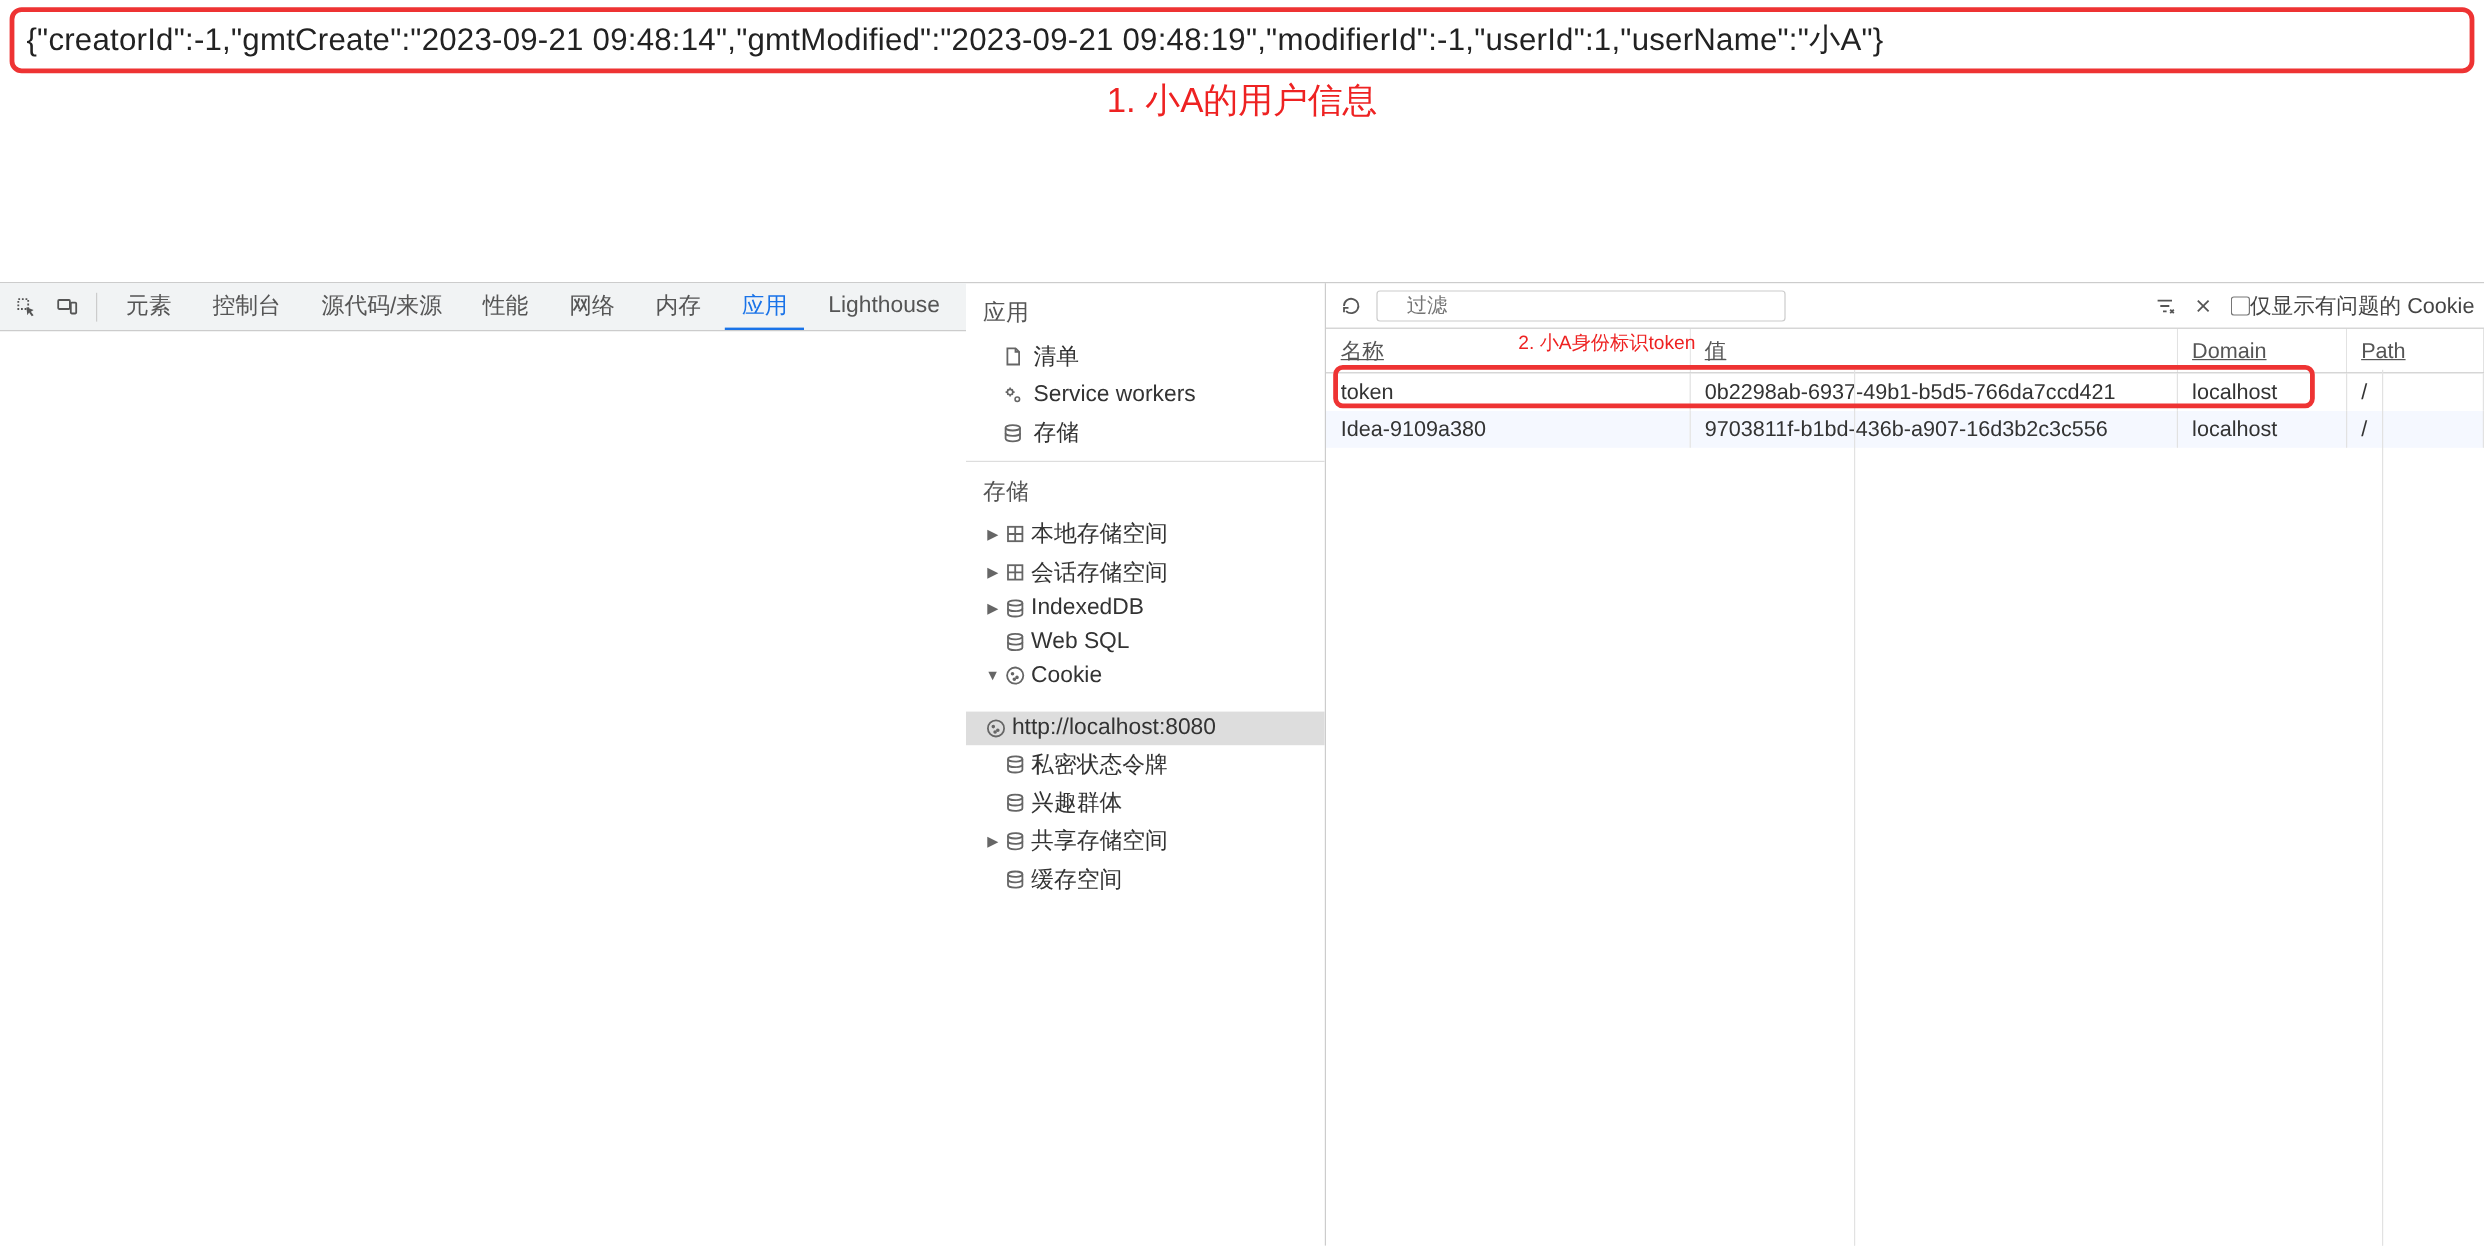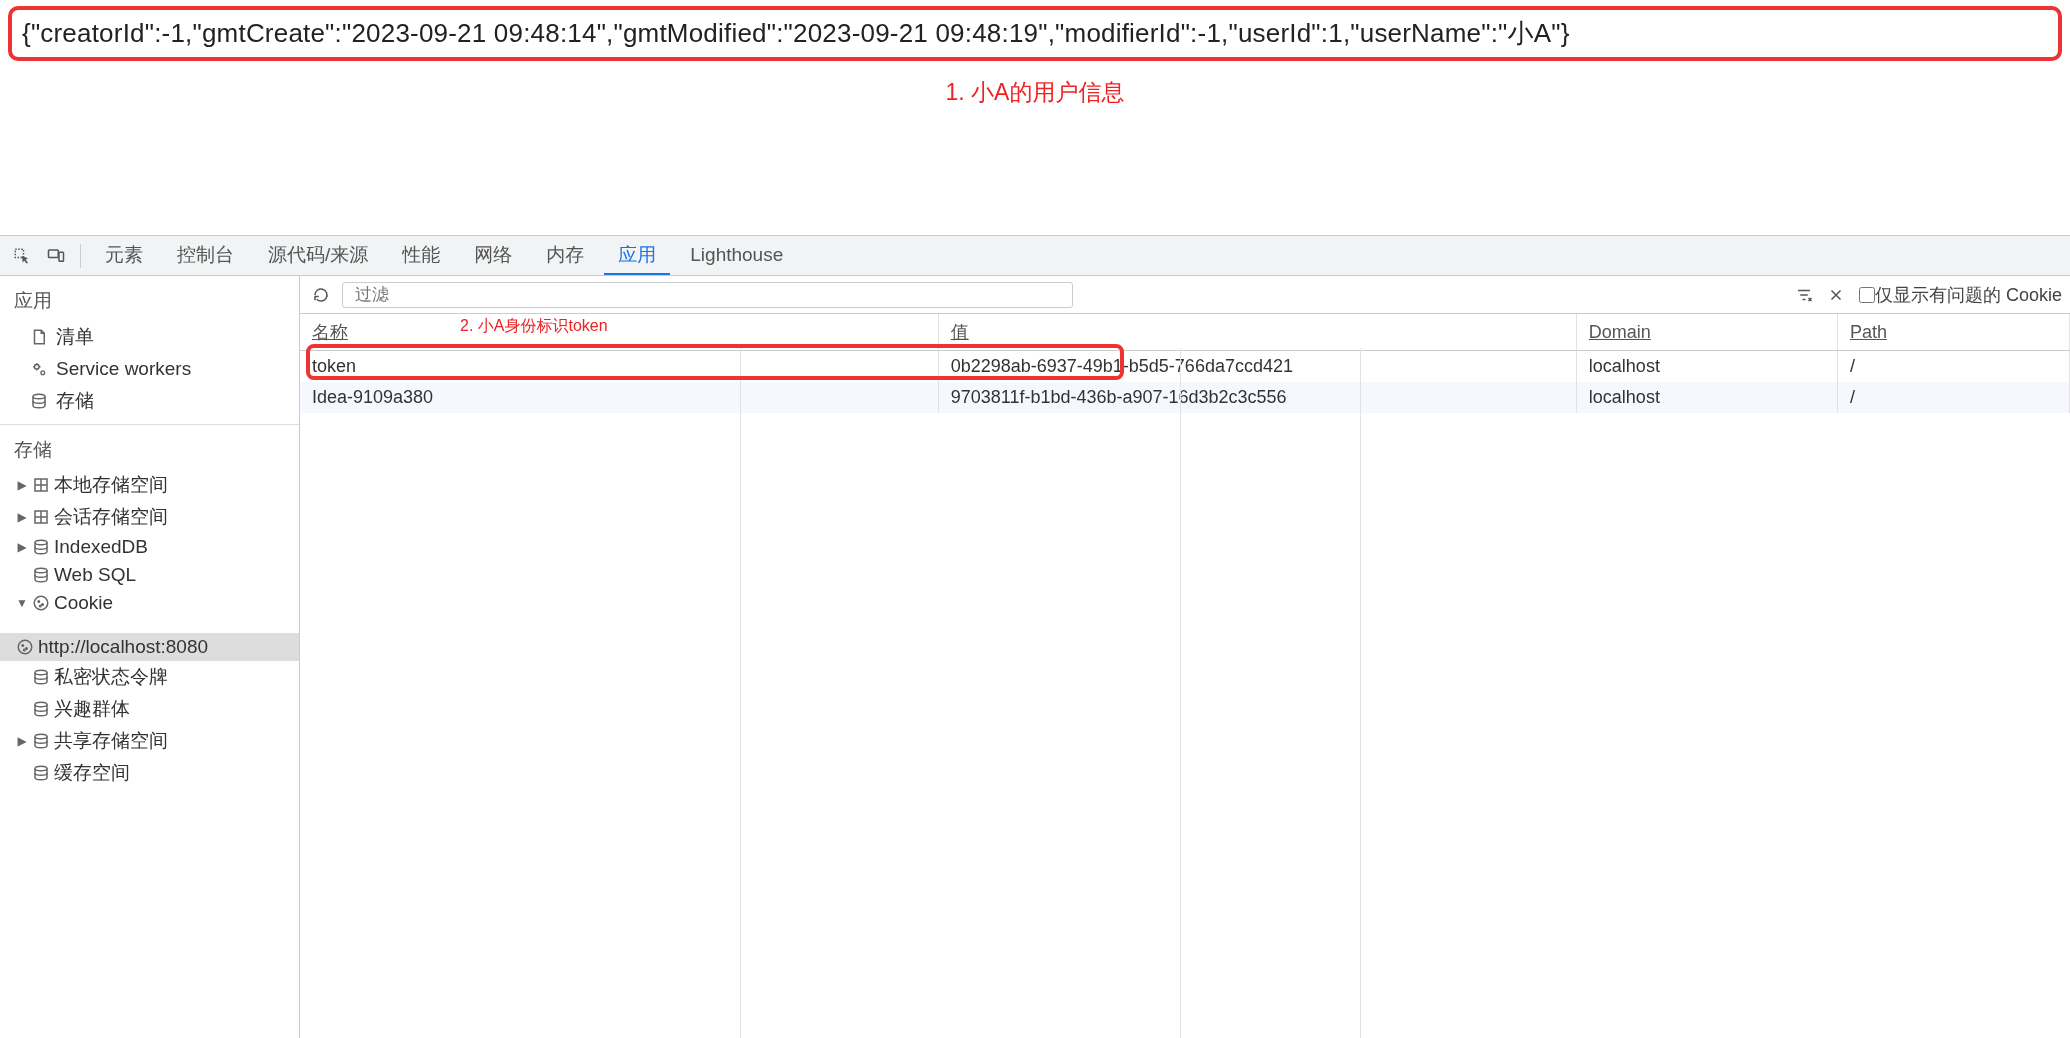--- a/index.html
+++ b/index.html
@@ -1,22 +1,22 @@
 <!DOCTYPE html>
 <html><head>
 <meta charset="utf-8">
 <style>
 * { margin: 0; padding: 0; box-sizing: border-box; }
 body { font-family: -apple-system, BlinkMacSystemFont, "Segoe UI", Helvetica, Arial, sans-serif; font-size: 17px; background: #fff; color: #333; overflow: hidden; }
 
 .page-top { padding: 6px 8px 8px 8px; }
 .json-box { border: 4px solid #e33; border-radius: 10px; padding: 6px 10px; font-size: 26px; font-weight: 500; letter-spacing: 0.2px; color: #222; white-space: nowrap; overflow: hidden; }
-.annotation-1 { color: #e22; text-align: center; font-size: 23px; margin-top: 16px; }
-
-.devtools { position: absolute; top: 235px; left: 0; right: 0; bottom: 0; border-top: 1px solid #ccc; display: flex; flex-direction: column; justify-content: center; }
+.annotation-1 { color: #e22; text-align: center; font-size: 29px; margin-top: 3px; }
+
+.devtools { position: absolute; top: 235px; left: 0; right: 0; bottom: 0; border-top: 1px solid #ccc; display: flex; flex-direction: row; justify-content: center; }
 .dt-tabs { display: flex; align-items: center; height: 40px; border-bottom: 1px solid #ccc; background: #f1f3f4; padding: 0 8px; gap: 6px; }
 .dt-icon-btn { width: 28px; height: 28px; display: flex; align-items: center; justify-content: center; color: #555; cursor: pointer; }
 .dt-icon-btn svg { width: 18px; height: 18px; }
 .dt-tab { padding: 0 14px; height: 100%; display: flex; align-items: center; font-size: 19px; color: #555; cursor: pointer; border-bottom: 2px solid transparent; }
 .dt-tab.active { color: #1a73e8; border-bottom-color: #1a73e8; }
 .dt-divider { width: 1px; height: 24px; background: #ccc; margin: 0 4px; }
 
 .dt-body { flex: 1; display: flex; min-height: 0; }
 .dt-sidebar { width: 300px; border-right: 1px solid #ccc; overflow-y: auto; padding: 6px 0; font-size: 19px; }
 .sb-section { padding: 6px 14px; color: #555; }
@@ -26,21 +26,21 @@
 .sb-icon svg { width: 18px; height: 18px; }
 .tree-row { display: flex; align-items: center; padding: 3px 14px 3px 16px; cursor: pointer; gap: 4px; }
 .tree-caret { width: 12px; text-align: center; color: #666; font-size: 12px; }
 .tree-row.selected { background: #dddddd; }
 .sb-divider { border-top: 1px solid #ddd; margin: 6px 0; }
 
 .dt-main { flex: 1; display: flex; flex-direction: column; min-width: 0; }
 .main-toolbar { display: flex; align-items: center; height: 38px; border-bottom: 1px solid #ccc; padding: 0 8px; gap: 8px; }
 .reload-btn { width: 26px; height: 26px; display: flex; align-items: center; justify-content: center; cursor: pointer; color: #555; }
 .reload-btn svg { width: 18px; height: 18px; }
-.filter-input { flex: 1; max-width: 880px; height: 26px; border: 1px solid #ccc; border-radius: 3px; padding: 0 12px; font-size: 17px; color: #4c1d95; outline: none; }
+.filter-input { flex: 1; max-width: 880px; height: 26px; border: 1px solid #ccc; border-radius: 3px; padding: 0 24px; font-size: 17px; color: #4c1d95; outline: none; }
 .toolbar-spacer { flex: 1; }
 .toolbar-right { display: flex; align-items: center; gap: 14px; }
 .toolbar-ico { color: #555; cursor: pointer; display: flex; align-items: center; }
 .toolbar-ico svg { width: 18px; height: 18px; }
 .cb-row { display: flex; align-items: center; gap: 0; font-size: 18px; color: #444; white-space: nowrap; }
 .cb-row input { width: 16px; height: 16px; }
 
 .annotation-2 { position: absolute; color: #e22; font-size: 16px; top: 2px; left: 160px; z-index: 5; }
 .table-wrap { flex: 1; position: relative; overflow: auto; }
 table.cookies { width: 100%; border-collapse: collapse; font-size: 18px; }

